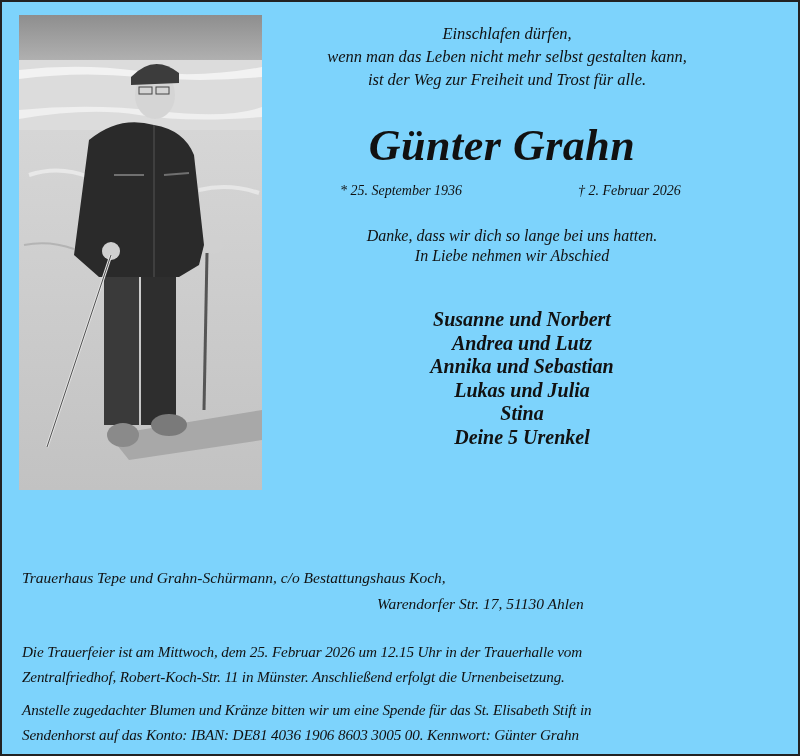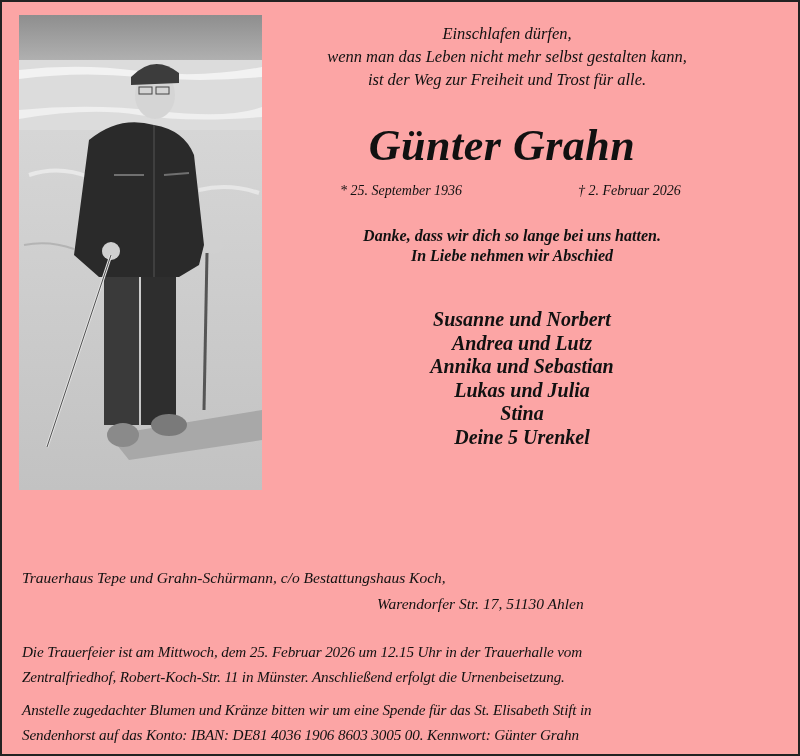--- a/index.html
+++ b/index.html
@@ -1,20 +1,20 @@
 <!DOCTYPE html>
 <html><head>
   <meta charset="utf-8">
   <style>
     * { margin: 0; padding: 0; box-sizing: border-box; }
     html, body { width: 800px; height: 756px; background: #ffffff; overflow: hidden; }
     body { position: relative; font-family: "DejaVu Serif", "Liberation Serif", serif; color: #111; }
     .frame {
       position: absolute; left: 0; top: 0; width: 800px; height: 756px;
-      border: 2px solid #222; background: #fca5a5;
+      border: 2px solid #222; background: #7dd3fc;
     }
     .photo {
       position: absolute; left: 17px; top: 13px; width: 243px; height: 475px;
       overflow: hidden; background: #cfcfcf;
     }
     .photo svg { display: block; width: 100%; height: 100%; }
     .serif-italic { font-family: "Liberation Serif", "DejaVu Serif", serif; font-style: italic; }
     .verse {
       position: absolute; left: 280px; top: 20px; width: 450px; text-align: center;
       font-size: 16.5px; line-height: 23px;
@@ -24,21 +24,21 @@
       font-size: 44px; font-weight: bold; line-height: 52px; letter-spacing: 0.5px;
     }
     .dates {
       position: absolute; left: 330px; top: 177px; width: 380px; height: 24px;
       font-size: 14px; line-height: 24px;
     }
     .dates .born { position: absolute; left: 8px; top: 0; }
     .dates .died { position: absolute; left: 202px; top: 0; margin-left: 44px; }
     .thanks {
       position: absolute; left: 300px; top: 224px; width: 420px; text-align: center;
-      font-size: 16px; line-height: 20px; font-weight: bold;
+      font-size: 16px; line-height: 20px;
     }
     .mourners {
       position: absolute; left: 360px; top: 306px; width: 320px; text-align: center;
       font-size: 20px; font-weight: bold; line-height: 23.5px;
     }
     .address {
       position: absolute; left: 20px; top: 563px; width: 680px;
       font-size: 15.5px; line-height: 26px;
     }
     .address .l2 { padding-left: 355px; }

